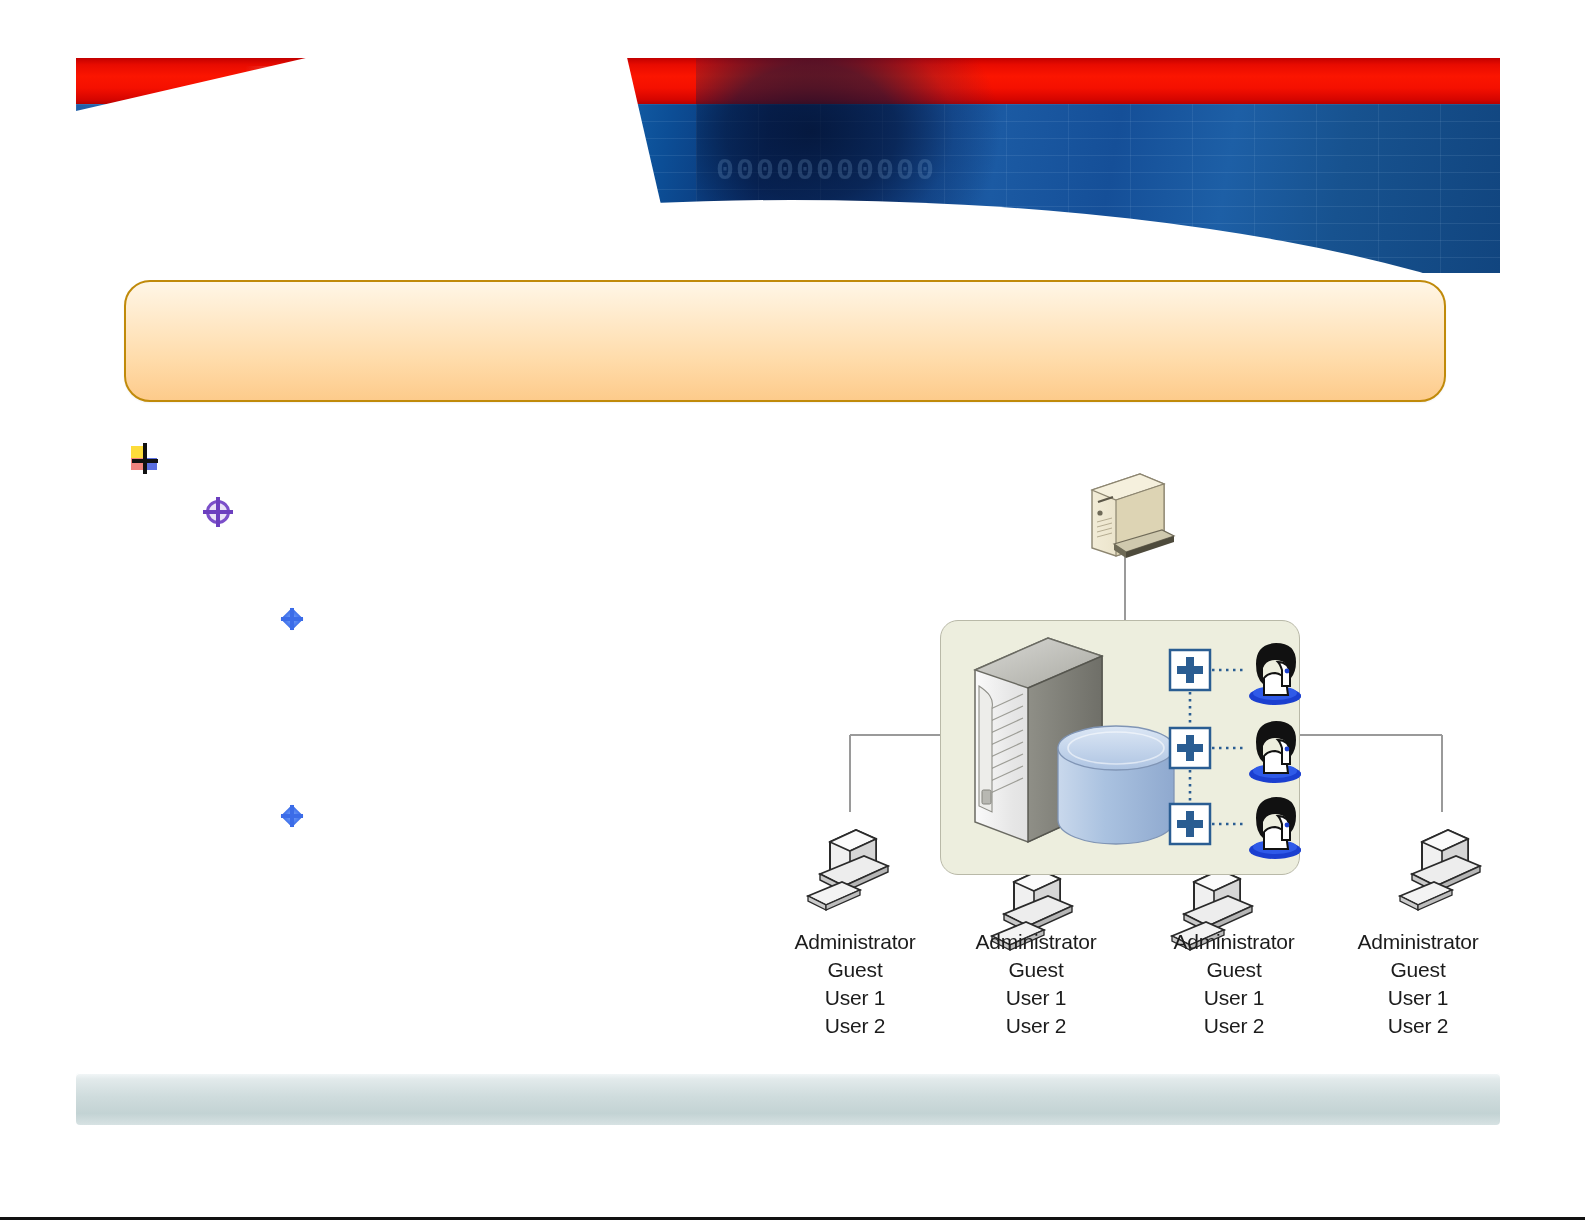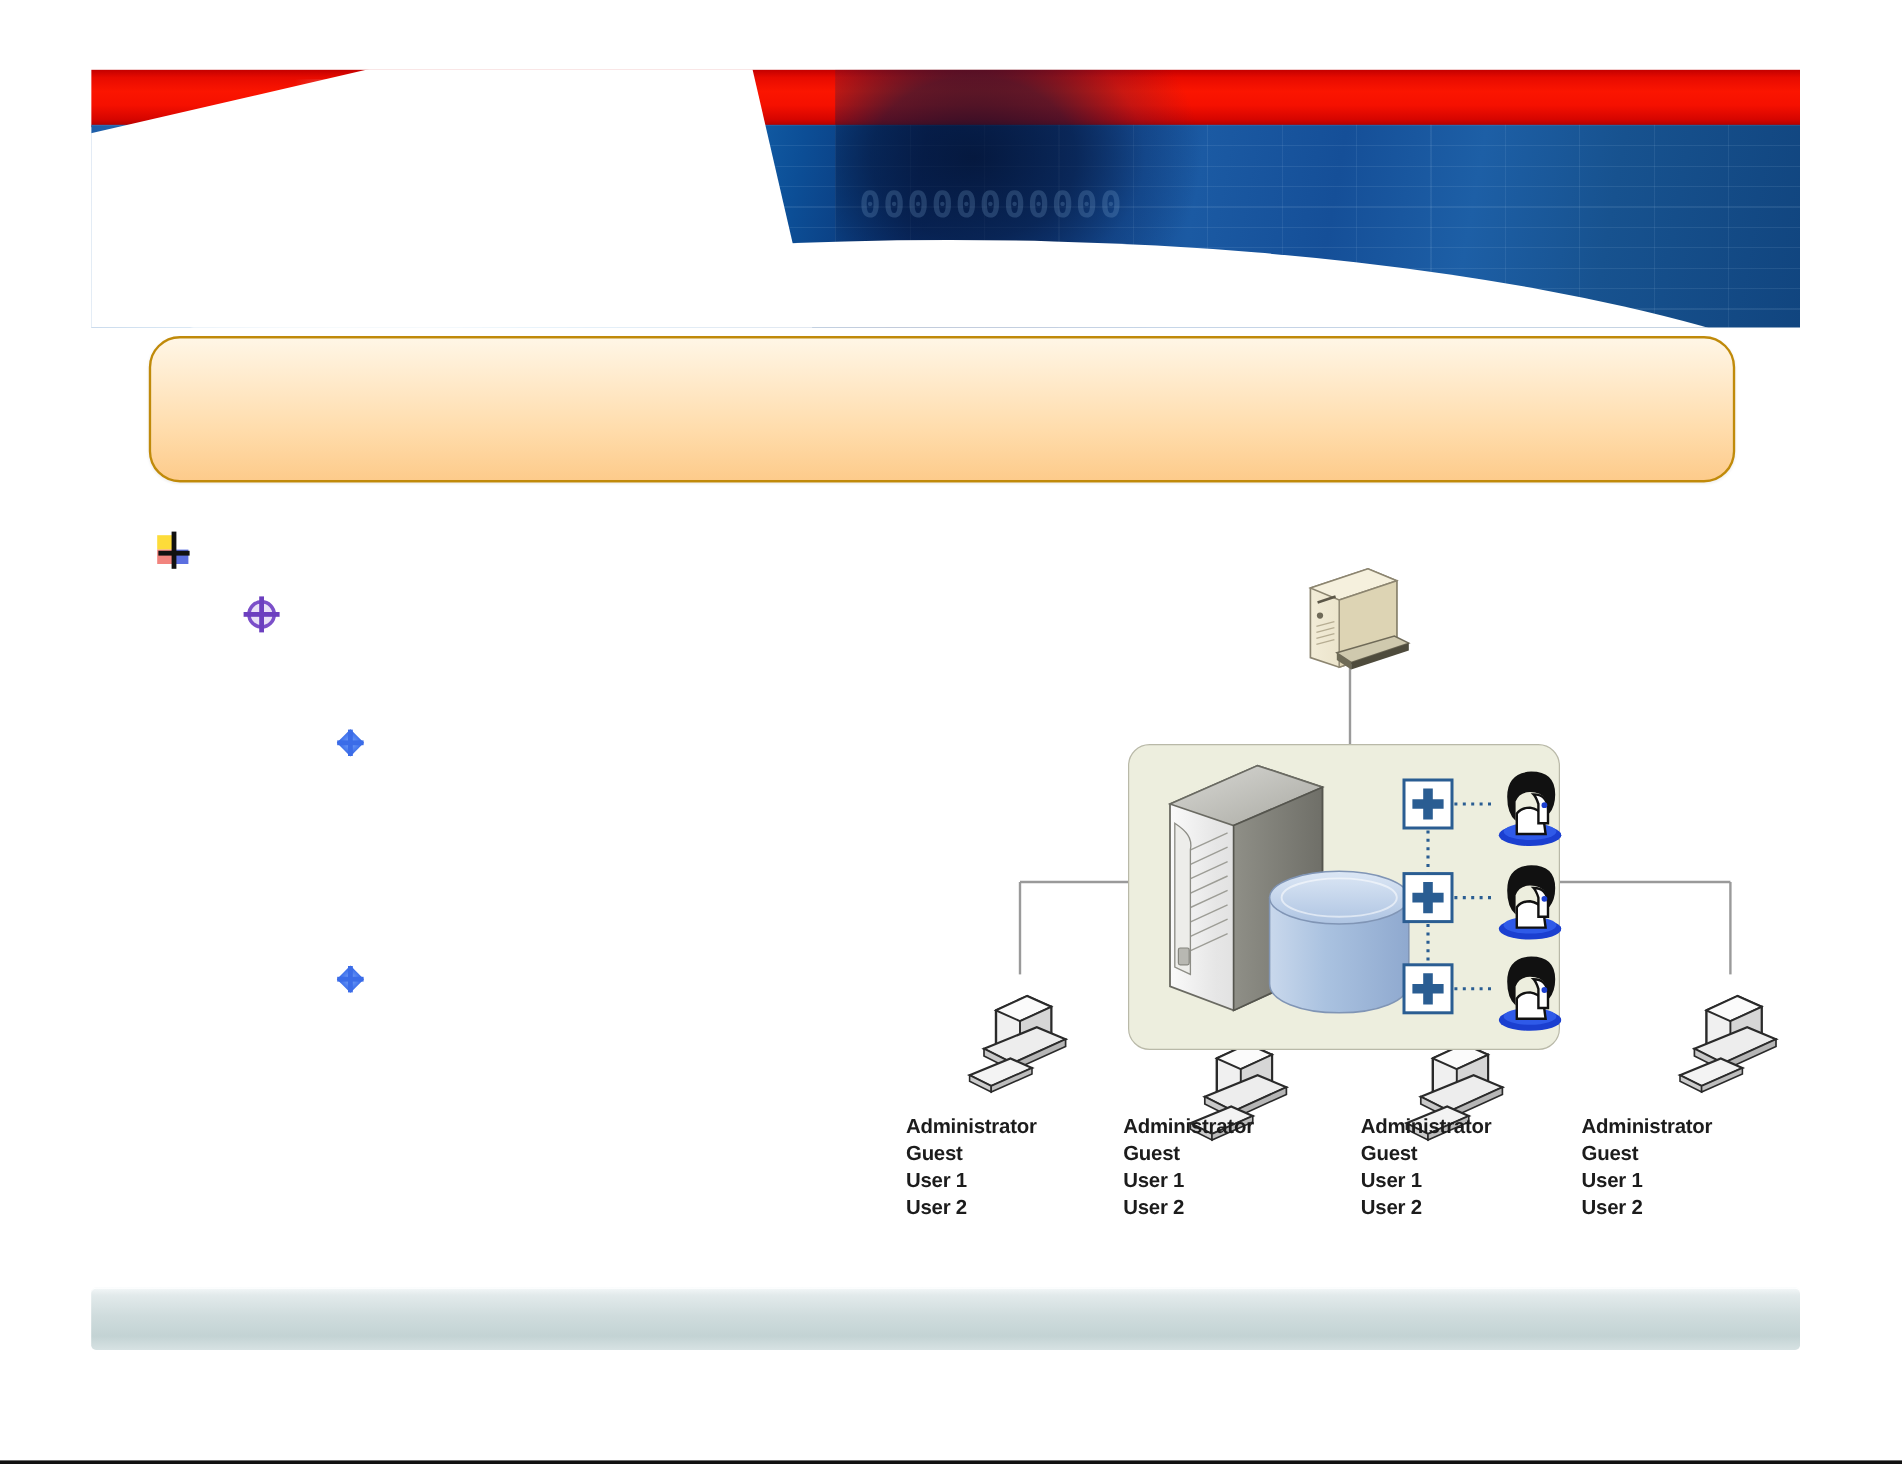--- a/index.html
+++ b/index.html
@@ -92,21 +92,21 @@
     font-family: "DejaVu Sans Mono", monospace;
     font-weight: bold;
     letter-spacing: 2px;
     white-space: nowrap;
     user-select: none;
   }
   .bin-a { left: 4px;   top: 78px;  font-size: 44px; font-style: italic; color: rgba(255,255,255,0.55); }
   .bin-b { left: 4px;   top: 148px; font-size: 44px; font-style: italic; color: rgba(255,255,255,0.50); }
   .bin-c { left: 404px; top: 78px;  font-size: 42px; color: rgba(190,225,250,0.30); }
   .bin-d { left: 398px; top: 150px; font-size: 40px; color: rgba(190,225,250,0.33); }
-  .bin-e { left: 640px; top: 96px;  font-size: 30px; color: rgba(150,195,235,0.20); }
+  .bin-e { left: 640px; top: 96px;  font-size: 30px; color: rgba(150,195,235,0.20); font-family: Liberation Mono, monospace; }
   
   .silhouette {
     position: absolute;
     left: 620px; top: 0px;
     width: 330px; height: 175px;
     background: radial-gradient(ellipse 190px 150px at 35% 42%,
         rgba(3,17,48,0.78) 0%,
         rgba(5,24,62,0.62) 45%,
         rgba(8,38,88,0.20) 75%,
         rgba(0,0,0,0) 100%);
@@ -277,24 +277,24 @@
     height: 255px;
     box-sizing: border-box;
     background: #edeede;
     border: 1px solid #b9b9a8;
     border-radius: 18px;
   }
 
   .ws-label {
     position: absolute;
     width: 200px;
-    text-align: left;
+    text-align: center;
     font-family: "Liberation Sans", sans-serif;
-    font-size: 17px;
-    font-weight: bold;
+    font-size: 21px;
+    font-weight: normal;
     color: #1c1c1c;
     line-height: 1.33;
     letter-spacing: -0.2px;
   }
 
   
   .footer-bar {
     position: absolute;
     left: 76px;
     top: 1073px;

